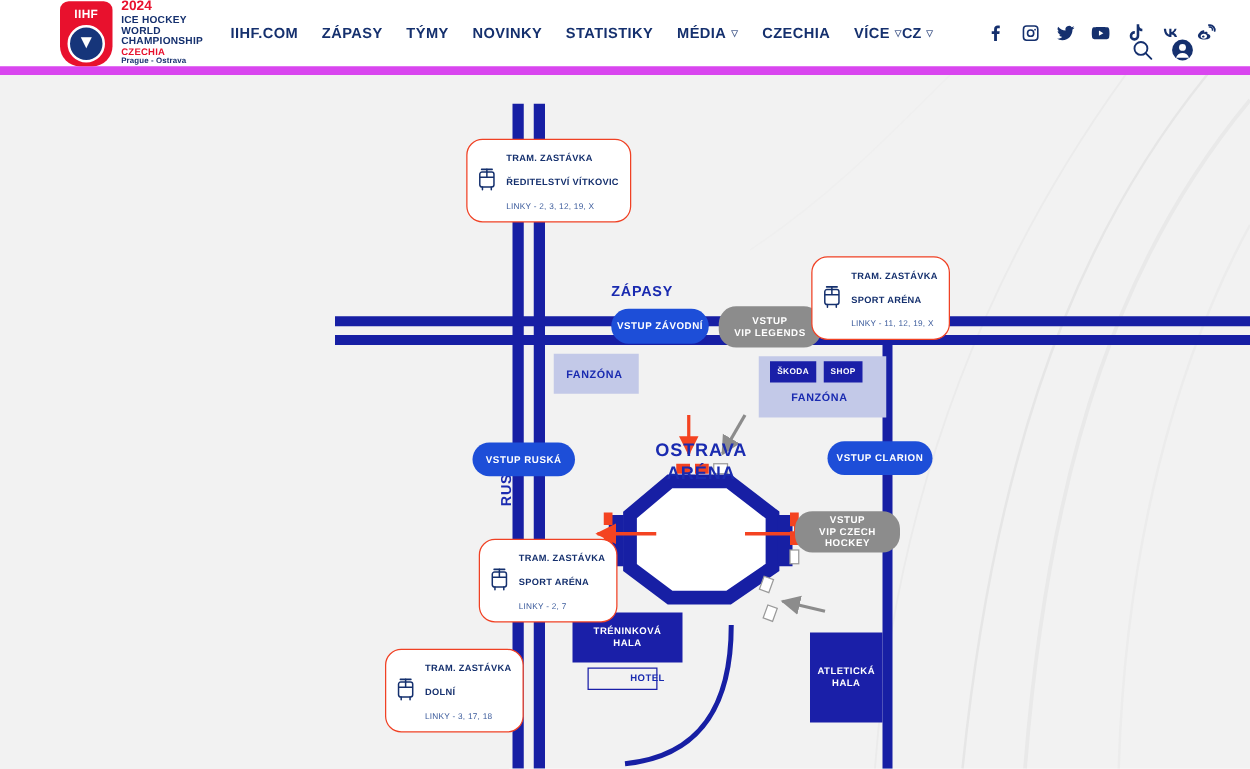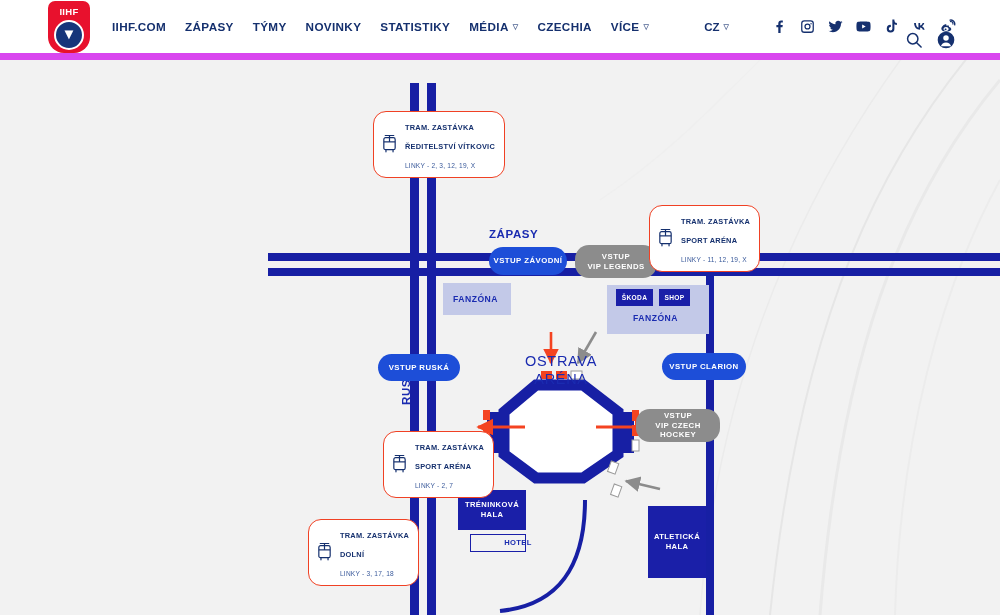--- a/index.html
+++ b/index.html
@@ -167,34 +167,42 @@
   }
   .shop-box {
     position: absolute;
     background: #1a1fa8;
     display: flex; align-items: center; justify-content: center;
     color: #ffffff; font-size: 6.6px; font-weight: bold; letter-spacing: .35px;
   }
 
   #arena-name {
     position: absolute;
-    color: #1a2bb0; font-size: 14.5px; font-weight: normal;
+    color: #1a2bb0; font-size: 14.5px; font-weight: bold;
     letter-spacing: .7px; text-align: center; line-height: 1.22;
     white-space: nowrap;
   }
 </style>
 </head>
 <body>
 
 <div id="site-header">
 
   <div id="brand-logo">
     <div class="shield">
       <div class="shield-text">IIHF</div>
       <div class="shield-circle">▼</div>
+    </div>
+    <div class="logo-text">
+      <div class="logo-year">2024</div>
+      <div class="logo-l1">ICE HOCKEY</div>
+      <div class="logo-l1">WORLD</div>
+      <div class="logo-l1">CHAMPIONSHIP</div>
+      <div class="logo-czechia">CZECHIA</div>
+      <div class="logo-cities">Prague - Ostrava</div>
     </div>
   </div>
 
   <nav id="main-nav">
     <div class="nav-item">
         <span>IIHF.COM</span>
       </div>
     <div class="nav-item">
         <span>ZÁPASY</span>
       </div>
@@ -381,21 +389,21 @@
   <div class="map-label street-label street-vert" style="left:400px; top:345px;">RUSKÁ</div>
 
   <div class="zone-box" style="left:443px; top:223px; width:68px; height:32px;"></div>
   <div class="zone-text" style="left:453px; top:234px;">FANZÓNA</div>
 
   <div class="zone-box" style="left:607px; top:225px; width:102px; height:49px;"></div>
   <div class="shop-box" style="left:616px; top:229px; width:37px; height:17px;">ŠKODA</div>
   <div class="shop-box" style="left:659px; top:229px; width:31px; height:17px;">SHOP</div>
   <div class="zone-text" style="left:633px; top:253px;">FANZÓNA</div>
 
-  <div class="bld-box" style="left:458px; top:430px; width:68px; height:40px;">
+  <div class="bld-box" style="left:458px; top:430px; width:88px; height:40px;">
     <span>
       <span>TRÉNINKOVÁ</span><br>
       <span>HALA</span>
     </span>
   </div>
   <div class="bld-box outline" style="left:470px; top:474px; width:56px; height:18px;">
     <span>HOTEL</span>
   </div>
   <div class="bld-box" style="left:648px; top:446px; width:58px; height:72px;align-items:center;">
     <span>

